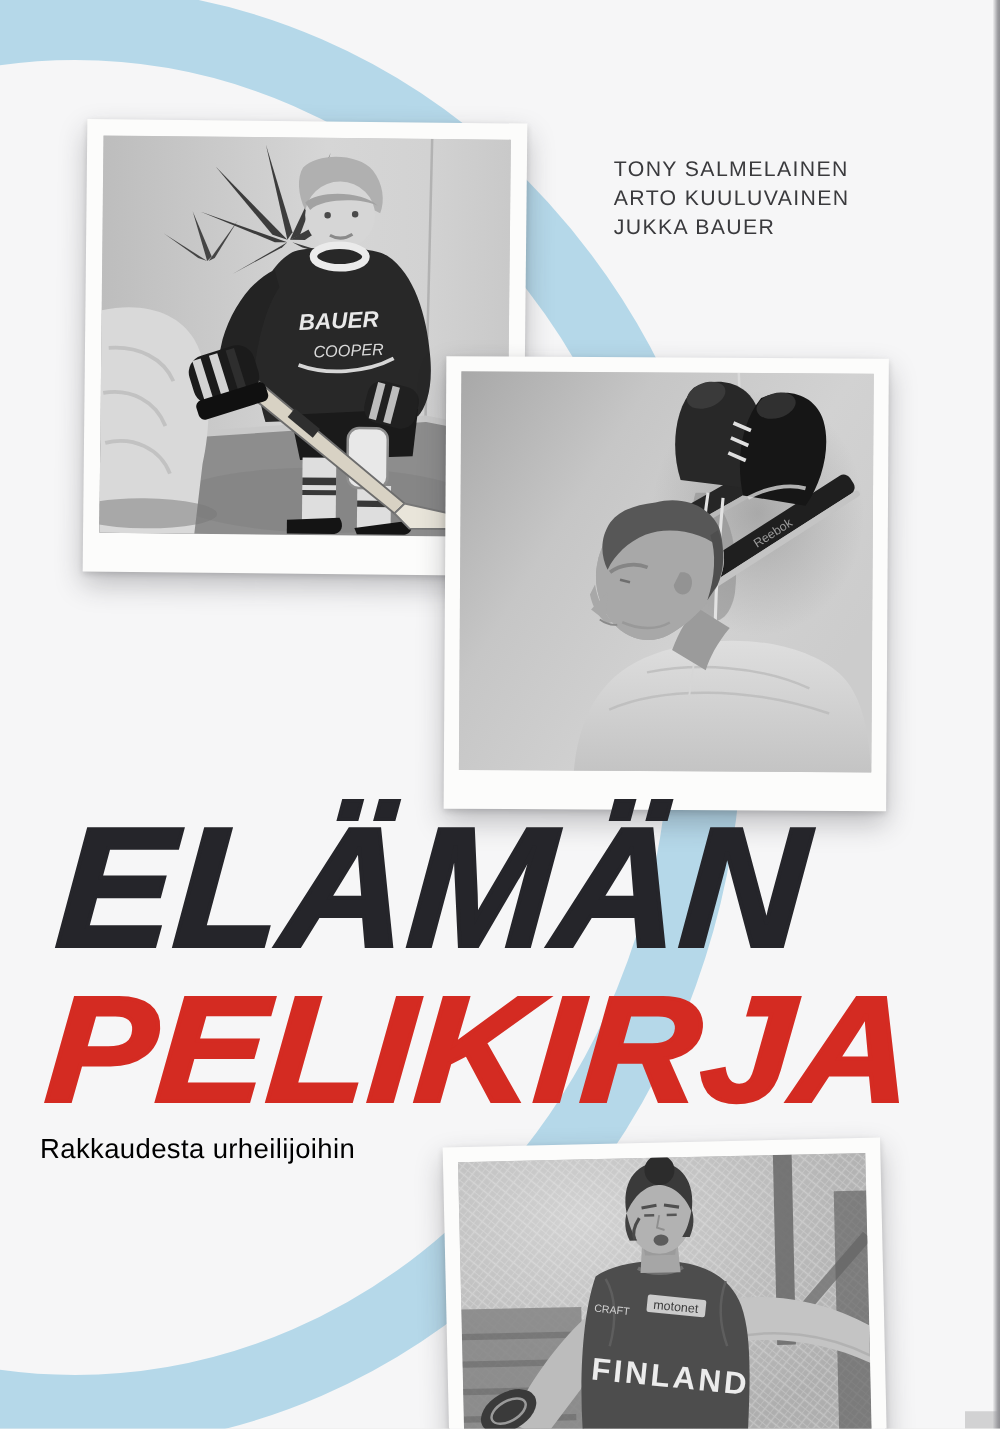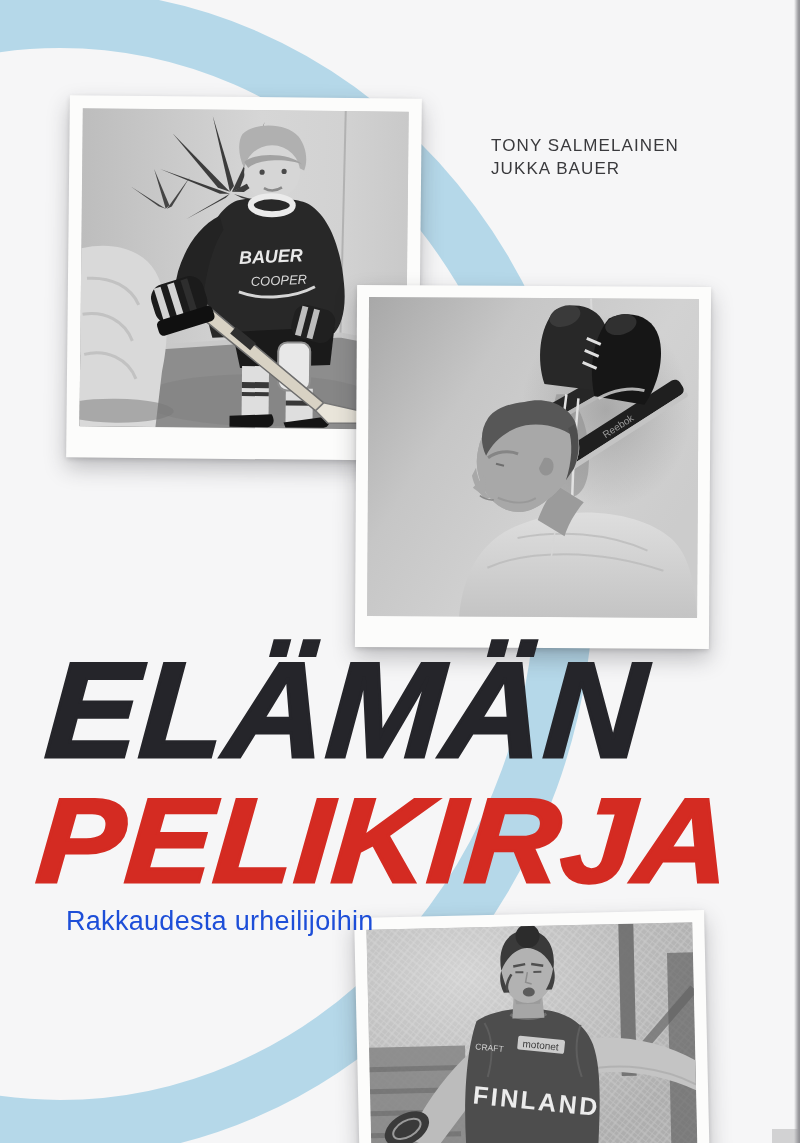--- a/index.html
+++ b/index.html
@@ -12,34 +12,34 @@
   .polaroid{
     position:absolute; background:#fcfcfb; box-sizing:border-box;
     box-shadow:0 10px 22px rgba(40,40,45,.28), 0 2px 5px rgba(0,0,0,.14);
   }
   .polaroid .ph{display:block;background:#c9c9c9;}
   #photo1{left:68px; top:97px; width:352px; height:362px; padding:13px 13px 31px 13px; transform:rotate(.6deg); z-index:2;}
   #photo2{left:356px; top:286px; width:354px; height:362px; padding:12px 12px 31px 12px; transform:rotate(.35deg); z-index:3;}
   #photo3{left:357px; top:914px; width:350px; height:260px; padding:12px; transform:rotate(-1.3deg); z-index:2;}
   .authors{
     position:absolute; left:491px; top:124px; z-index:5;
-    font-size:17px; line-height:23px; letter-spacing:1.1px; color:#3a3a3d; font-weight:400;margin-top:10px;
+    font-size:17px; line-height:23px; letter-spacing:1.1px; color:#3a3a3d; font-weight:400;
   }
   .title{position:absolute; z-index:4; font-style:italic; font-weight:bold; line-height:1; white-space:nowrap;}
   #title1{
     left:42px; top:642px; font-size:136px; letter-spacing:1px; color:#25252a;
     -webkit-text-stroke:3px #25252a; transform:skewX(-4deg) scaleX(1.02); transform-origin:0 100%;
   }
   #title2{
     left:42px; top:780px; font-size:120px; letter-spacing:1px; color:#d42b22;
     -webkit-text-stroke:3px #d42b22; transform:skewX(-4deg) scaleX(1.09); transform-origin:0 0;
   }
   .subtitle{
     position:absolute; left:32px; top:906px; z-index:4;
-    font-size:27px; letter-spacing:.3px; color:#1d4ed8;margin-left:34px;
+    font-size:22px; letter-spacing:.3px; color:#000000;
   }
   .edge-right{
     position:absolute; right:0; top:0; width:6px; height:1143px; z-index:8;
     background:linear-gradient(to right, rgba(150,150,153,0), #9d9da1 70%, #8f8f93);
   }
   .corner-strip{
     position:absolute; right:0; bottom:0; width:28px; height:14px; z-index:7; background:#d2d2d3;
   }
   text{font-family:"Liberation Sans", sans-serif;}
 </style>
@@ -185,20 +185,21 @@
         <path d="M120 160 C128 154 140 152 150 156" stroke="#7c7c7c" stroke-width="3" fill="none" opacity=".8"></path>
         <path d="M128 166 l8 2" stroke="#6e6e6e" stroke-width="2"></path>
         <path d="M176 160 C184 158 188 166 184 174 C180 180 172 178 171 170 Z" fill="#939393"></path>
         <path d="M130 200 C144 206 158 206 168 200" stroke="#8f8f8f" stroke-width="2" fill="none" opacity=".6"></path>
       </g>
     </svg>
   </div>
 
   <div class="authors">
     <div>TONY SALMELAINEN</div>
+    <div>ARTO KUULUVAINEN</div>
     <div>JUKKA BAUER</div>
   </div>
 
   <div class="title" id="title1">ELÄMÄN</div>
   <div class="title" id="title2">PELIKIRJA</div>
   <div class="subtitle">Rakkaudesta urheilijoihin</div>
 
   <div class="polaroid" id="photo3">
     <svg class="ph" width="326" height="236" viewBox="0 0 326 236">
       <defs>

